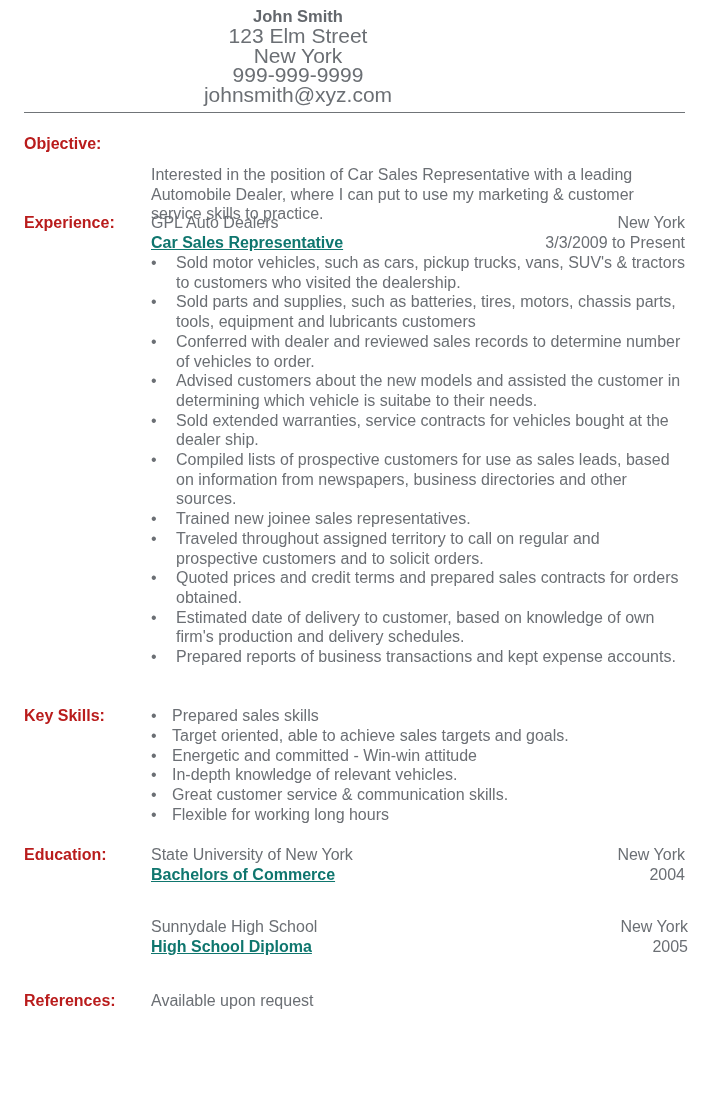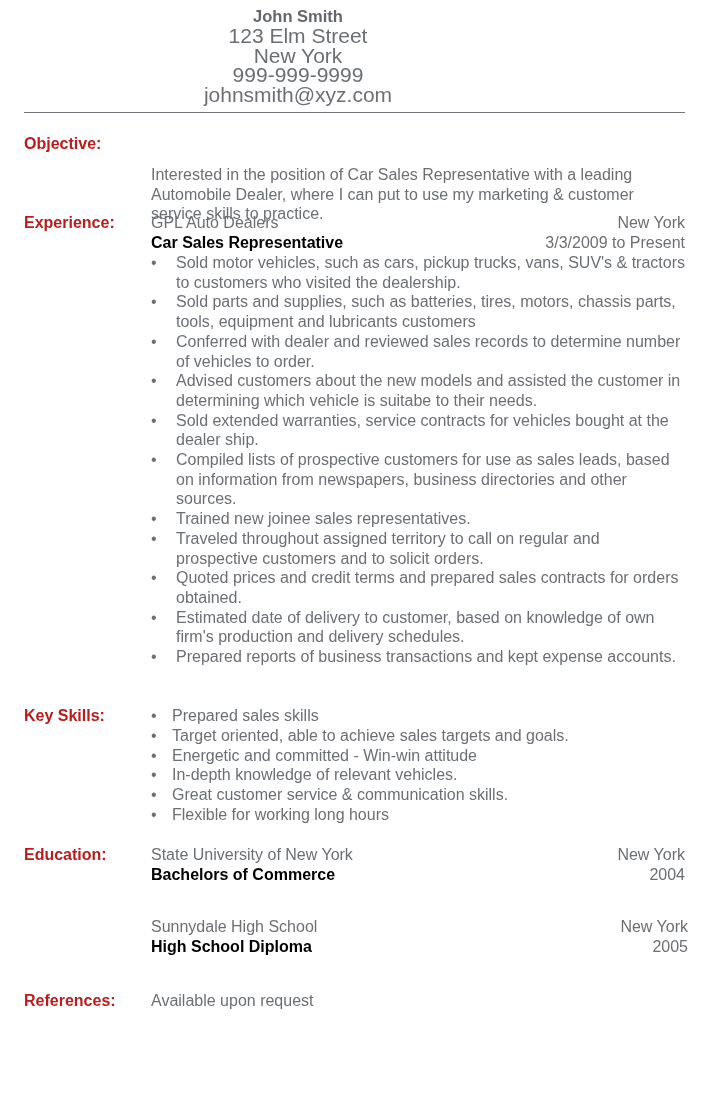--- a/index.html
+++ b/index.html
@@ -14,21 +14,21 @@
   .header .line { font-size: 21px; line-height: 19.5px; }
   .divider { position: absolute; left: 24px; top: 112px; width: 661px; height: 0; border-top: 1.5px solid #707478; }
 
   .section { position: absolute; left: 0; width: 720px; }
   .label { position: absolute; left: 24px; font-weight: bold; font-size: 16px; line-height: 20px; color: #b91c1c; }
   .content { position: absolute; left: 151px; width: 534px; font-size: 16px; line-height: 19.7px; }
 
   .row { position: relative; height: 20px; line-height: 20px; }
   .row .left { position: absolute; left: 0; }
   .row .right { position: absolute; right: 0; text-align: right; }
-  .bold { font-weight: bold; color: #000000; }
+  .bold { font-weight: bold; color: #0f766e; text-decoration: underline; }
 
   ul.bullets { list-style: none; margin: 0; padding: 0; }
   ul.bullets li { position: relative; padding-left: 25px; line-height: 19.7px; }
   ul.bullets li .dot { position: absolute; left: 0; top: 0; }
 
   ul.skills { list-style: none; margin: 0; padding: 0; }
   ul.skills li { position: relative; padding-left: 21px; line-height: 19.8px; }
   ul.skills li .dot { position: absolute; left: 0; top: 0; }
 </style>
 </head>

